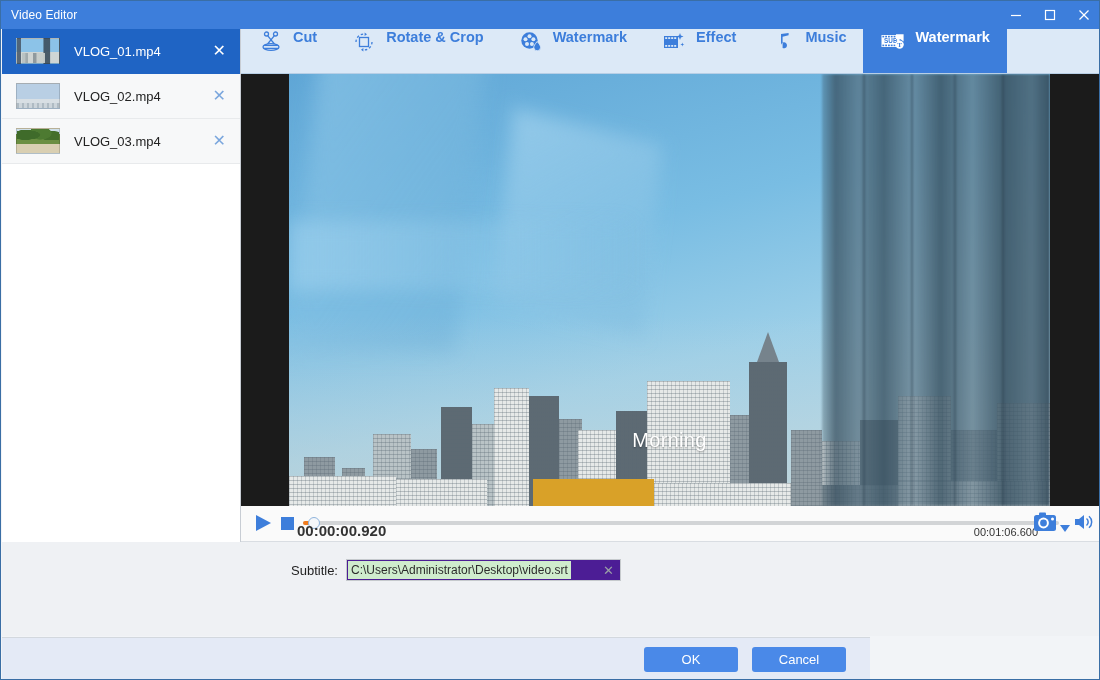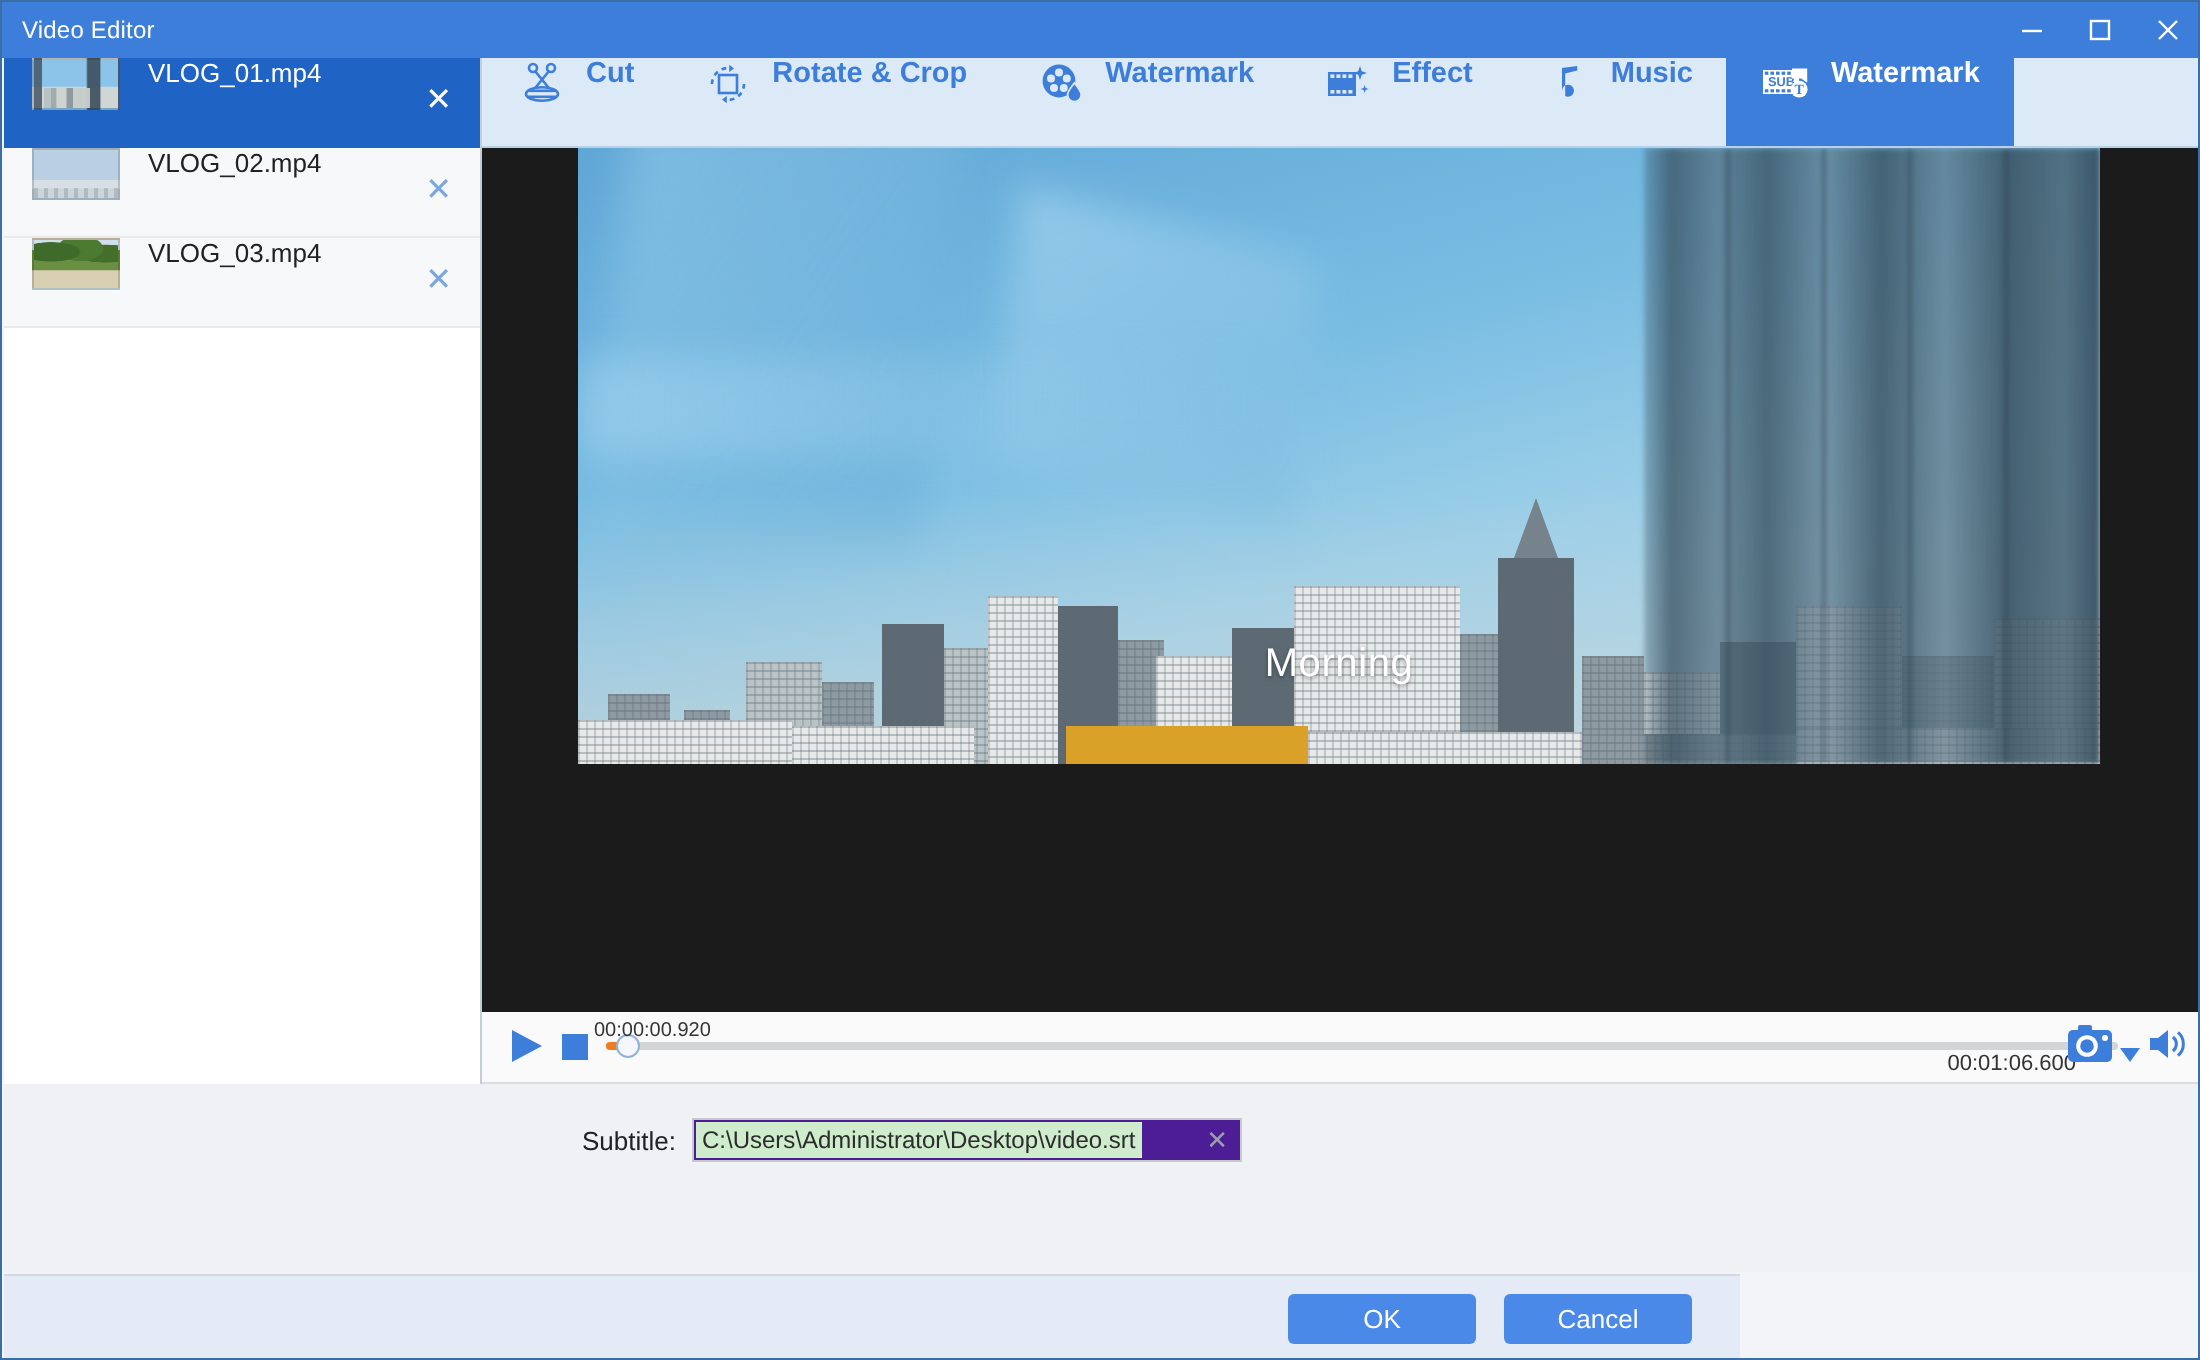--- a/index.html
+++ b/index.html
@@ -39,21 +39,21 @@
   
   .sidebar {
     position: absolute; left: 1px; top: 28px; width: 239px; height: 513px;
     background: #ffffff;
     border-right: 1px solid #c8cdd4;
     overflow: hidden;
   }
   .file-item {
     position: relative;
     height: 45px;
-    display: flex; 
+    display: flex; align-items: center;
     padding-left: 14px;
     border-bottom: 1px solid #e8eaec;
     background: #f7f8f9;
   }
   .file-item.selected { background: #1f64c4; border-bottom-color: #1f64c4; }
   .thumb {
     width: 44px; height: 26px; flex: 0 0 auto;
     border: 1px solid rgba(0,0,0,0.15);
     background-size: cover; background-position: center;
     overflow: hidden; position: relative;
@@ -109,21 +109,21 @@
   .tool.active { background: #3d7edb; color: #ffffff; }
   .tool .ticon { display: flex; align-items: center; justify-content: center; width: 26px; height: 26px; }
   .tool svg { display: block; }
 
   
   .preview {
     position: absolute; left: 240px; top: 73px; width: 859px; height: 432px;
     background: #1b1b1b; overflow: hidden;
   }
   .video {
-    position: absolute; left: 48px; top: 0; width: 761px; height: 308px;
+    position: absolute; left: 48px; top: 0; width: 761px; height: 432px;
     overflow: hidden;
     background: linear-gradient(165deg, #5fa6d6 0%, #79bde3 38%, #9ccfe8 62%, #b7d9e8 100%);
   }
   
   .glass1 {
     position: absolute; left: 2%; top: -5%; width: 22%; height: 70%;
     background: linear-gradient(120deg, rgba(150,205,235,.55), rgba(95,165,210,.35));
     transform: skewX(-6deg);
     filter: blur(10px);
   }
@@ -210,21 +210,21 @@
   .seek-fill {
     position: absolute; left: 0; top: 0; height: 4px; width: 1.4%;
     background: #f07c1f; border-radius: 2px;
   }
   .seek-thumb {
     position: absolute; left: 1.4%; top: -4px; width: 12px; height: 12px;
     margin-left: -6px;
     background: #f5f7fa; border: 1px solid #8fb4dc; border-radius: 50%;
   }
   .time-left {
-    position: absolute; left: 56px; top: 4px; font-size: 10px; color: #333;
+    position: absolute; left: 56px; top: 16px; font-size: 15px; color: #333; font-weight: bold;
   }
   .time-right {
     position: absolute; right: 62px; top: 20px; font-size: 11px; color: #333;
   }
   .snap-icon {
     position: absolute; right: 42px; top: 5px; width: 26px; height: 22px;
   }
   .caret-icon {
     position: absolute; right: 30px; top: 12px;
   }

